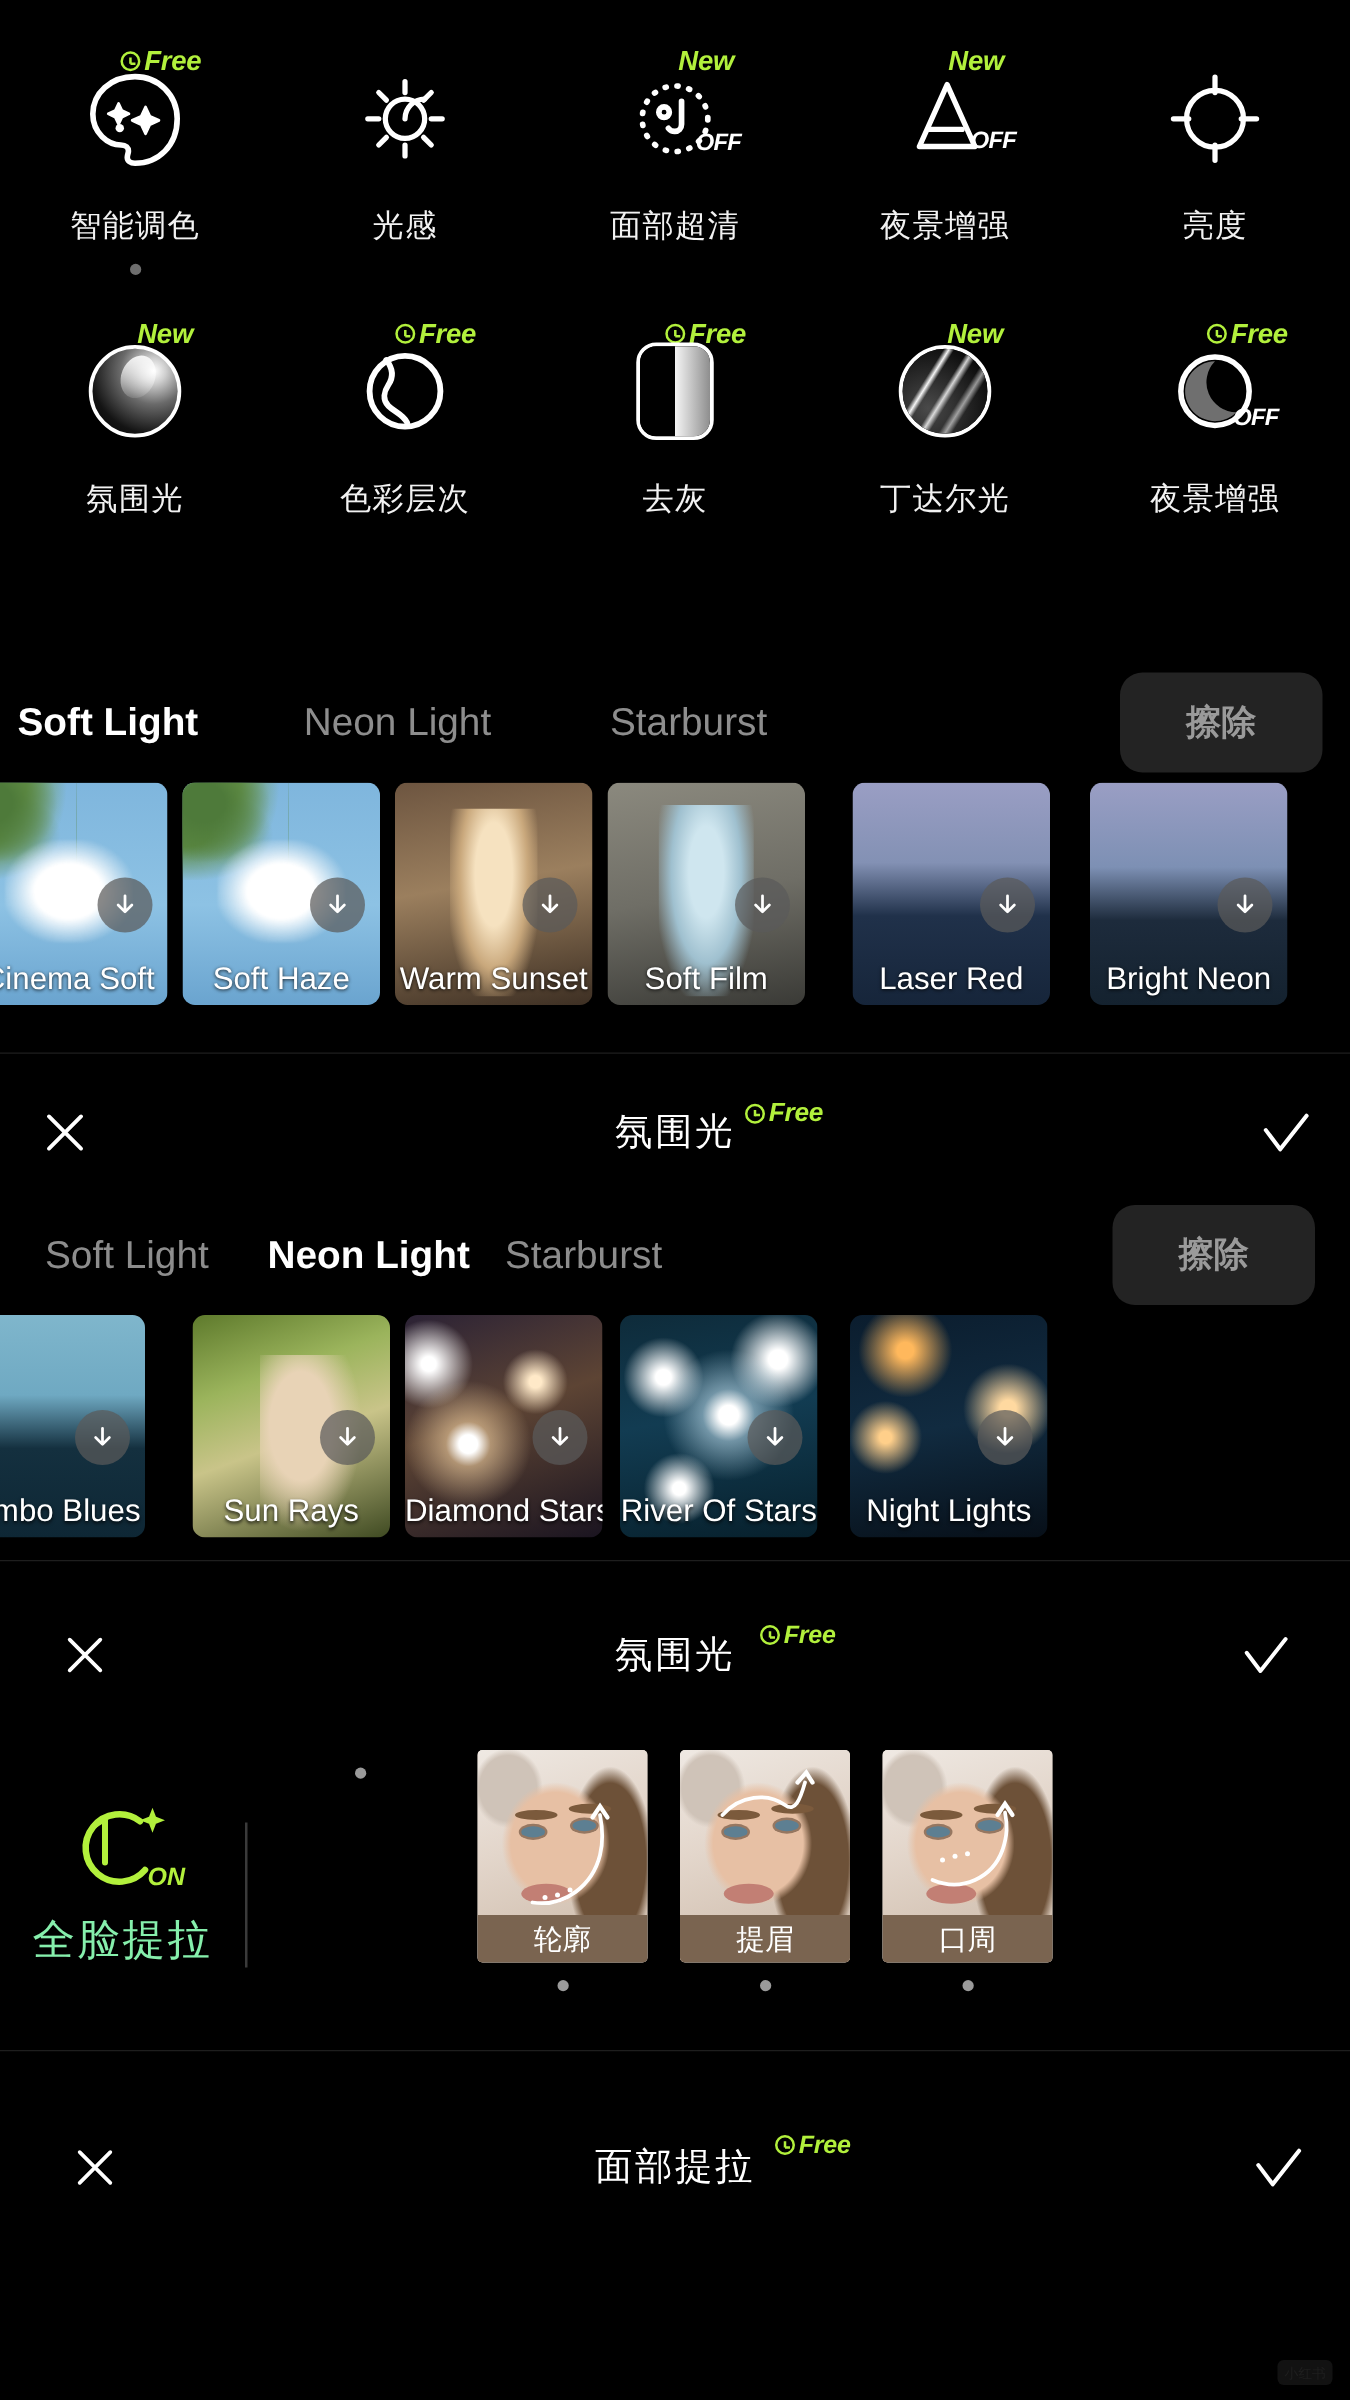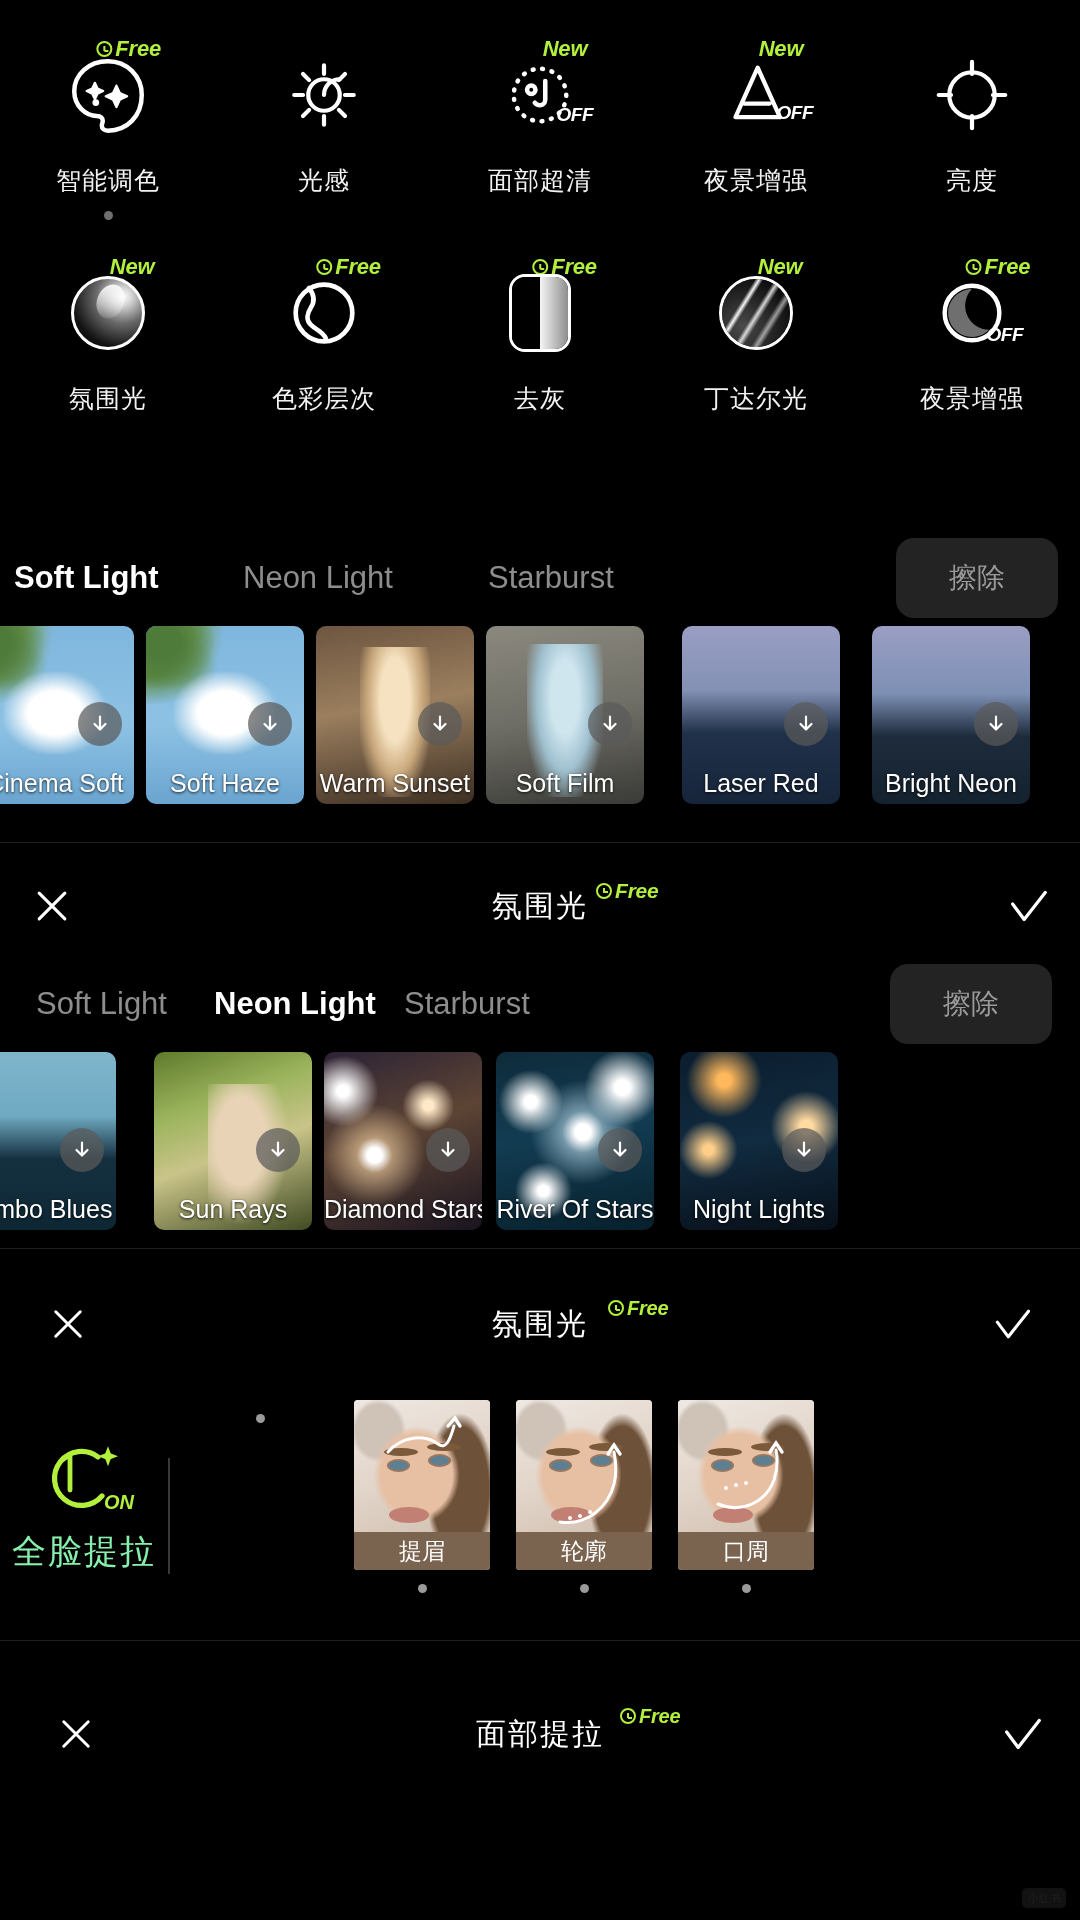--- a/index.html
+++ b/index.html
@@ -89,21 +89,21 @@
                  color:#fff; font-size:30px; letter-spacing:2px; white-space:nowrap; }
   .sheet-head .badge { font-size:21px; }
 
   
   .tabs { position:relative; width:1080px; height:96px; display:flex; align-items:center; }
   .tab { color:#8d8d8d; font-size:31px; white-space:nowrap; }
   .tab.active { color:#fff; font-weight:bold; }
   .erase-btn {
     position:absolute; right:22px; top:50%; transform:translateY(-50%);
     width:162px; height:80px; border-radius:18px; background:#232323;
-    color:#9a9a9a; font-size:28px; display:flex; align-items:center; justify-content:center;
+    color:#9a9a9a; font-size:28px; display:flex; align-items:center; justify-content:center;font-weight:bold;
   }
 
   
   .strip { position:relative; width:1080px; display:flex; gap:12px; overflow:hidden; }
   .thumb { position:relative; flex:none; width:158px; height:178px; border-radius:10px; overflow:hidden; }
   .thumb .fill { position:absolute; inset:0; }
   .thumb .name {
     position:absolute; left:0; right:0; bottom:6px; text-align:center;
     color:#fff; font-size:25px; text-shadow:0 1px 3px rgba(0,0,0,.85); white-space:nowrap;
   }
@@ -147,21 +147,21 @@
   .art-night::after{ content:""; position:absolute; inset:0;
       background:radial-gradient(circle at 80% 42%, #ffd9a0 0 4%, transparent 22%),
                  radial-gradient(circle at 28% 16%, #ffb85c 0 3.5%, transparent 20%),
                  radial-gradient(circle at 18% 55%, #ffcf8a 0 3%, transparent 18%); }
   .art-cyber { background:linear-gradient(180deg,#8b8ad2 0%,#7b7cc4 34%,#1b2d44 60%,#14253a 100%); }
   .art-mambo { background:linear-gradient(180deg,#7fb6cc 0%,#6fa9c2 36%,#14303f 60%,#0e2735 100%); }
   .art-laser { background:linear-gradient(180deg,#9a9ec4 0%,#8391b4 36%,#20314a 60%,#16253a 100%); }
 
   
   .facelift { position:relative; width:1080px; display:flex; align-items:flex-start; }
-  .fl-toggle { width:168px; display:flex; flex-direction:column; align-items:center; padding-top:36px; }
+  .fl-toggle { width:196px; display:flex; flex-direction:column; align-items:center; padding-top:36px; }
   .fl-toggle .tg-label { margin-top:1px; color:#86efac; font-size:34px; letter-spacing:2px; }
   .fl-divider { width:2px; height:116px; background:#3a3a3a; margin:58px 22px 0 0; flex:none; }
   .fl-items { flex:1; display:flex; gap:26px; }
   .fl-item { width:136px; }
   .fl-card { width:136px; height:170px; border-radius:4px; overflow:hidden; position:relative;
              background:#d8cdc4; }
   .fl-face { position:absolute; inset:0;
       background:
         radial-gradient(ellipse 44% 40% at 46% 44%, #e7c0a4 0 60%, rgba(231,192,164,0) 72%),
         radial-gradient(ellipse 30% 52% at 78% 52%, #6d5138 0 70%, rgba(109,81,56,0) 85%),
@@ -518,45 +518,45 @@
         <div class="fl-item">
           <div class="fl-card">
             <div class="fl-face">
               <div class="eye" style="left:26%;top:36%"></div>
                 <div class="eye" style="left:56%;top:33%"></div>
               <div class="brow" style="left:22%;top:28%"></div>
                 <div class="brow" style="left:54%;top:25%"></div>
               <div class="lip"></div>
             </div>
             <svg class="fl-arrow" viewBox="0 0 136 170" fill="none" stroke="#fff" stroke-width="3" stroke-linecap="round">
-              <path d="M34 52 C48 36 70 34 84 44 C92 50 96 40 100 26"></path>
-              <path d="M94 26l7-8 5 8" stroke-width="3.4"></path>
-            </svg>
-            <div class="fl-name">提眉</div>
+              <path d="M44 122 C70 126 92 108 98 84 C101 72 100 62 98 52"></path>
+              <path d="M92 54l6-9 6 9" stroke-width="3.4"></path>
+              <circle cx="54" cy="118" r="2" fill="#fff" stroke="none"></circle>
+                <circle cx="64" cy="116" r="2" fill="#fff" stroke="none"></circle>
+                <circle cx="74" cy="112" r="2" fill="#fff" stroke="none"></circle>
+            </svg>
+            <div class="fl-name">轮廓</div>
           </div>
           <div class="fl-dot"></div>
         </div>
 
         <div class="fl-item">
           <div class="fl-card">
             <div class="fl-face">
               <div class="eye" style="left:26%;top:36%"></div>
                 <div class="eye" style="left:56%;top:33%"></div>
               <div class="brow" style="left:22%;top:28%"></div>
                 <div class="brow" style="left:54%;top:25%"></div>
               <div class="lip"></div>
             </div>
             <svg class="fl-arrow" viewBox="0 0 136 170" fill="none" stroke="#fff" stroke-width="3" stroke-linecap="round">
-              <path d="M44 122 C70 126 92 108 98 84 C101 72 100 62 98 52"></path>
-              <path d="M92 54l6-9 6 9" stroke-width="3.4"></path>
-              <circle cx="54" cy="118" r="2" fill="#fff" stroke="none"></circle>
-                <circle cx="64" cy="116" r="2" fill="#fff" stroke="none"></circle>
-                <circle cx="74" cy="112" r="2" fill="#fff" stroke="none"></circle>
-            </svg>
-            <div class="fl-name">轮廓</div>
+              <path d="M34 52 C48 36 70 34 84 44 C92 50 96 40 100 26"></path>
+              <path d="M94 26l7-8 5 8" stroke-width="3.4"></path>
+            </svg>
+            <div class="fl-name">提眉</div>
           </div>
           <div class="fl-dot"></div>
         </div>
 
         <div class="fl-item">
           <div class="fl-card">
             <div class="fl-face">
               <div class="eye" style="left:26%;top:36%"></div>
                 <div class="eye" style="left:56%;top:33%"></div>
               <div class="brow" style="left:22%;top:28%"></div>

